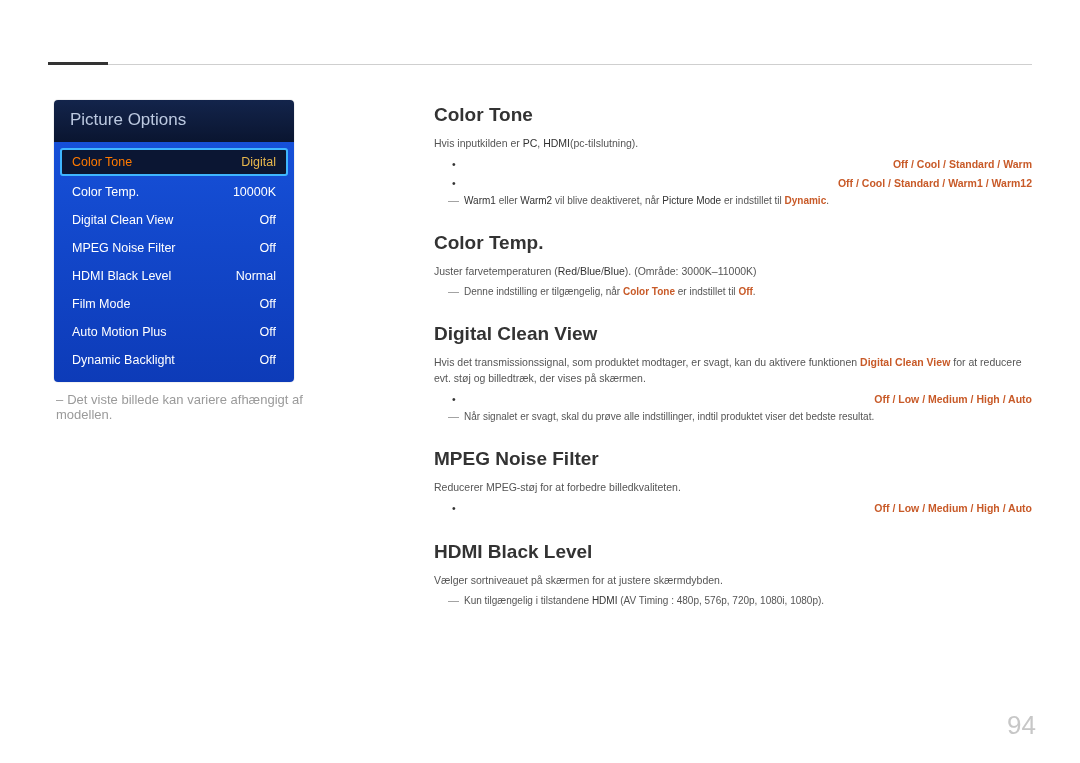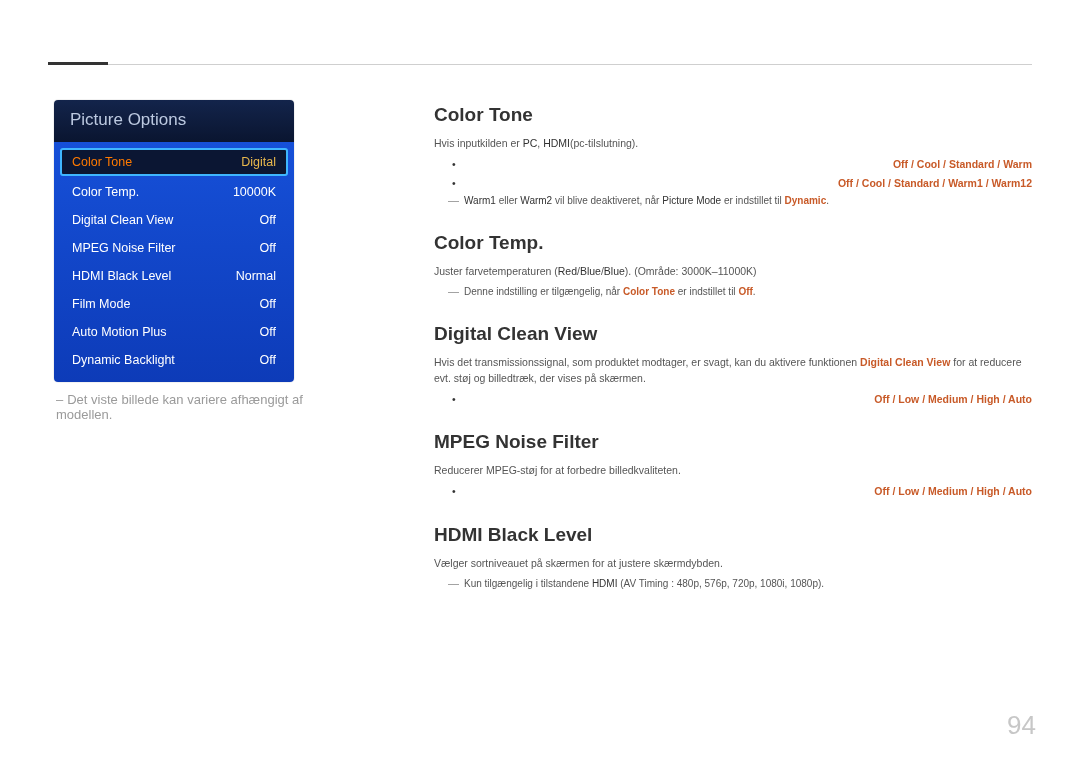--- a/index.html
+++ b/index.html
@@ -216,20 +216,21 @@
         <span>Denne indstilling er tilgængelig, når </span><span class="hl">Color Tone</span><span> er indstillet til </span><span class="hl">Off</span><span>.</span>
       </div>
     </div>
 
     <div class="section">
       <h2>Digital Clean View</h2>
       <p>
         <span>Hvis det transmissionssignal, som produktet modtager, er svagt, kan du aktivere funktionen </span><span class="hl">Digital Clean View</span><span> for at reducere evt. støj og billedtræk, der vises på skærmen.</span>
       </p>
       <div class="bullet"><span class="hl">Off / Low / Medium / High / Auto</span></div>
+      <div class="dash">Når signalet er svagt, skal du prøve alle indstillinger, indtil produktet viser det bedste resultat.</div>
     </div>
 
     <div class="section">
       <h2>MPEG Noise Filter</h2>
       <p>Reducerer MPEG-støj for at forbedre billedkvaliteten.</p>
       <div class="bullet"><span class="hl">Off / Low / Medium / High / Auto</span></div>
     </div>
 
     <div class="section">
       <h2>HDMI Black Level</h2>

